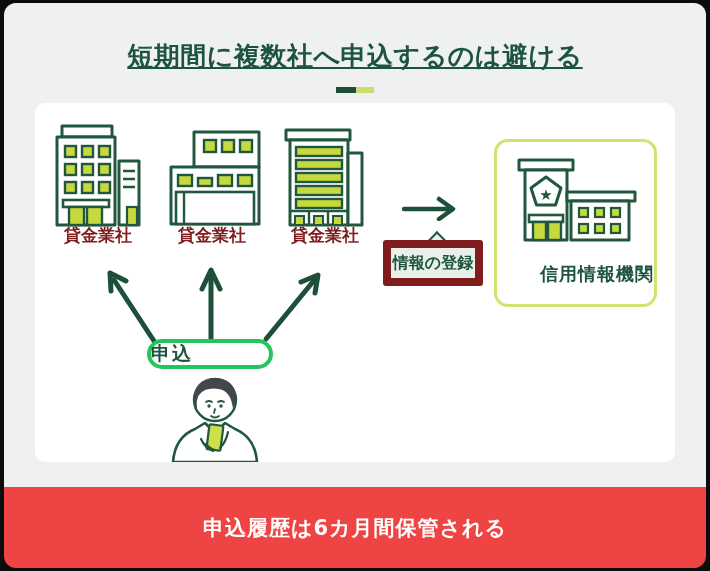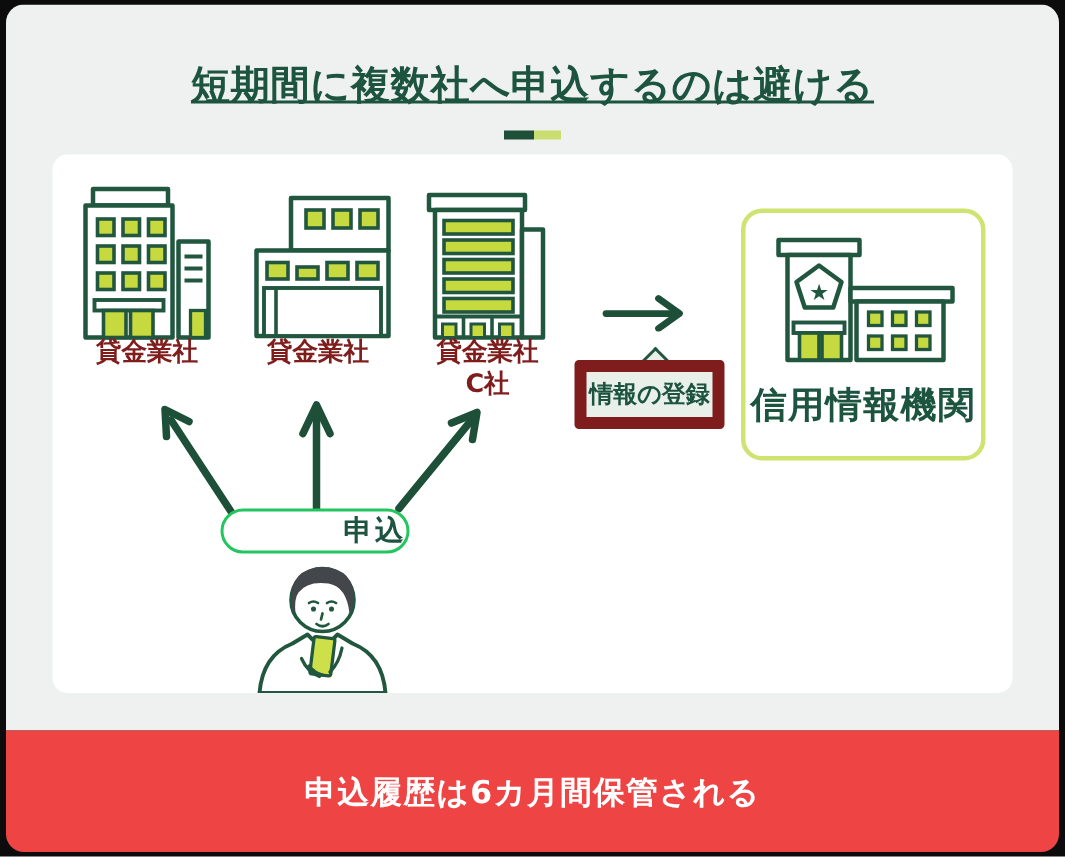--- a/index.html
+++ b/index.html
@@ -31,22 +31,22 @@
     position:absolute;left:31px;top:100px;width:640px;height:359px;
     background:#ffffff;border-radius:10px;
   }
   .abs{position:absolute;}
   .company-label{
     text-align:center;font-size:17px;font-weight:bold;color:#7f1d1d;
     line-height:21px;width:110px;
   }
   .pill{
     left:112px;top:236px;width:126px;height:30px;
-    background:#fff;border:2px solid #22c55e;border-radius:17px;
-    display:flex;align-items:center;justify-content:flex-end;
+    background:#fff;border:4px solid #22c55e;border-radius:17px;
+    display:flex;align-items:center;justify-content:flex-start;
     font-size:19px;font-weight:bold;color:#1d5440;letter-spacing:2px;
     box-sizing:border-box;
   }
   .callout{
     left:348px;top:137px;width:100px;height:46px;
     background:#e9efe9;border:8px solid #7f1d1d;border-radius:3px;
     display:flex;align-items:center;justify-content:center;
     font-size:16px;font-weight:bold;color:#1d5440;
     box-sizing:border-box;
   }
@@ -54,22 +54,22 @@
     position:absolute;left:395px;top:131px;width:12px;height:12px;
     background:#e9efe9;border-left:2px solid #22573f;border-top:2px solid #22573f;
     transform:rotate(45deg);
   }
   .agency-box{
     left:459px;top:36px;width:163px;height:168px;
     background:#fff;border:3px solid #cfe470;border-radius:14px;
     box-sizing:border-box;
   }
   .agency-label{
-    position:absolute;left:0;bottom:18px;width:100%;text-align:center;
-    font-size:24px;font-weight:bold;color:#1d5440;letter-spacing:1px;
+    position:absolute;left:0;bottom:18px;width:100%;text-align:right;
+    font-size:18px;font-weight:bold;color:#1d5440;letter-spacing:1px;
   }
   .footer{
     position:absolute;left:0;top:484px;width:100%;height:81px;
     background:#ef4444;display:flex;align-items:center;justify-content:center;
   }
   .footer-text{color:#ffffff;font-size:21px;font-weight:bold;letter-spacing:1px;}
 </style>
 </head>
 <body>
 
@@ -152,21 +152,20 @@
         <line x1="27" y1="84" x2="27" y2="98" stroke="#22573f" stroke-width="2.4"></line>
         <line x1="46" y1="84" x2="46" y2="98" stroke="#22573f" stroke-width="2.4"></line>
         <g fill="#c6da3f" stroke="#22573f" stroke-width="2">
           <rect x="13" y="89" width="9" height="9"></rect>
             <rect x="32" y="89" width="9" height="9"></rect>
             <rect x="51" y="89" width="9" height="9"></rect>
         </g>
       </svg>
       <div class="abs company-label" style="left:235px;top:122px;">
         <div>貸金業社</div>
-        <div>C社</div>
       </div>
 
       <svg class="abs" style="left:366px;top:92px;" width="58" height="26" viewBox="0 0 58 26">
         <g stroke="#1d4f39" stroke-width="4.5" fill="none" stroke-linecap="round" stroke-linejoin="round">
           <line x1="3" y1="14" x2="50" y2="14"></line>
           <polyline points="38,4 52,14 38,24"></polyline>
         </g>
       </svg>
 
       <div class="abs callout-notch"></div>

